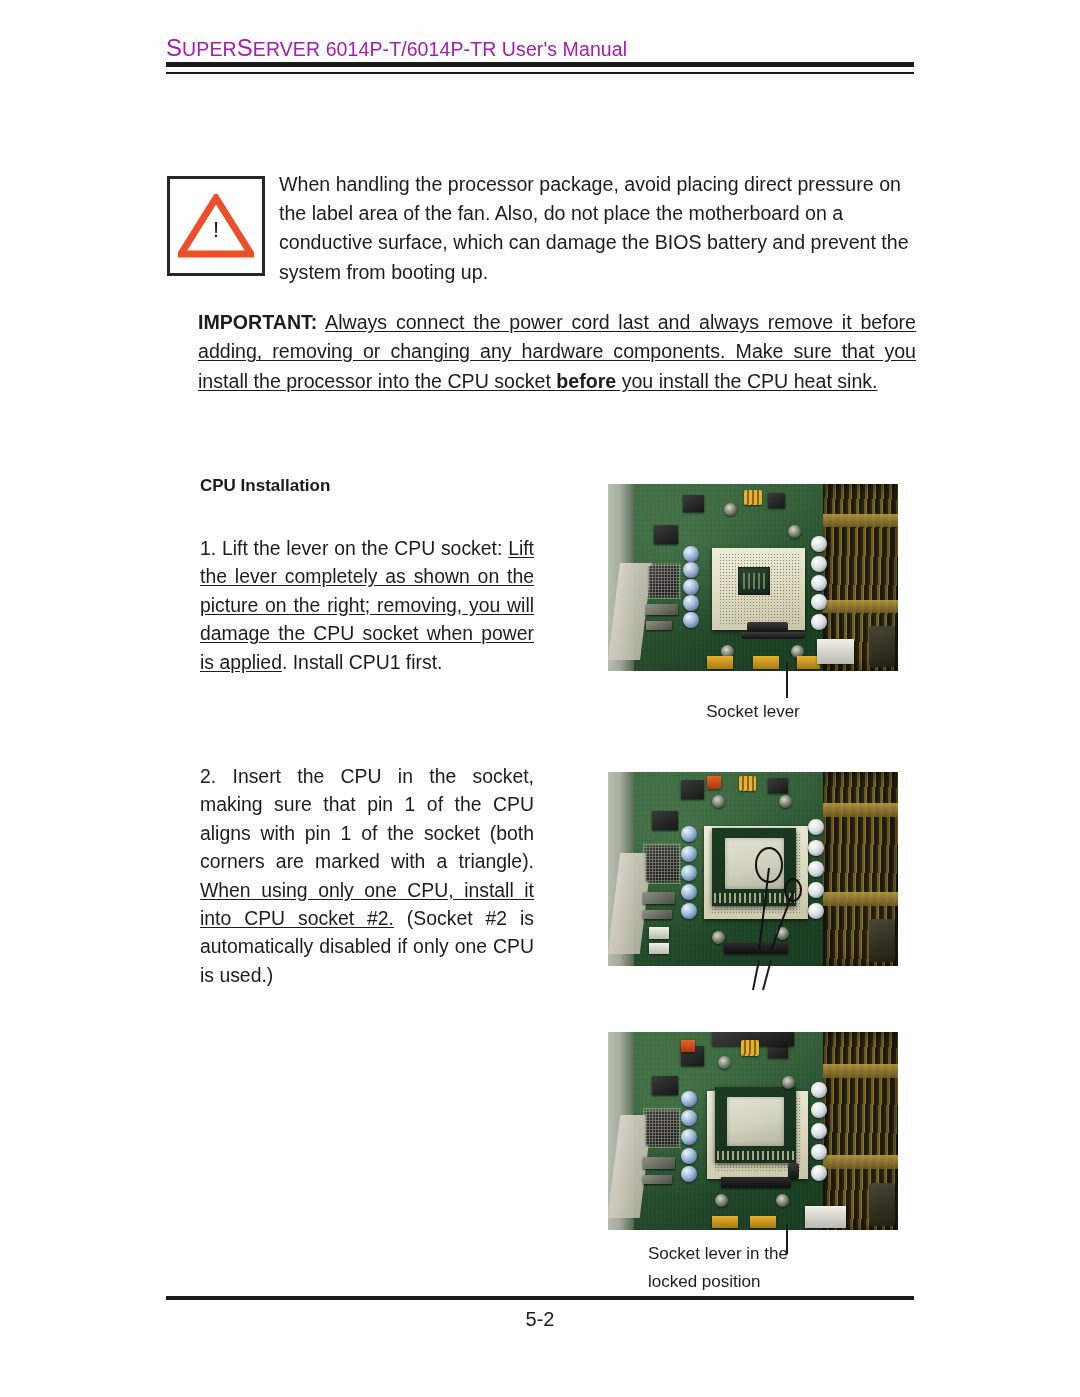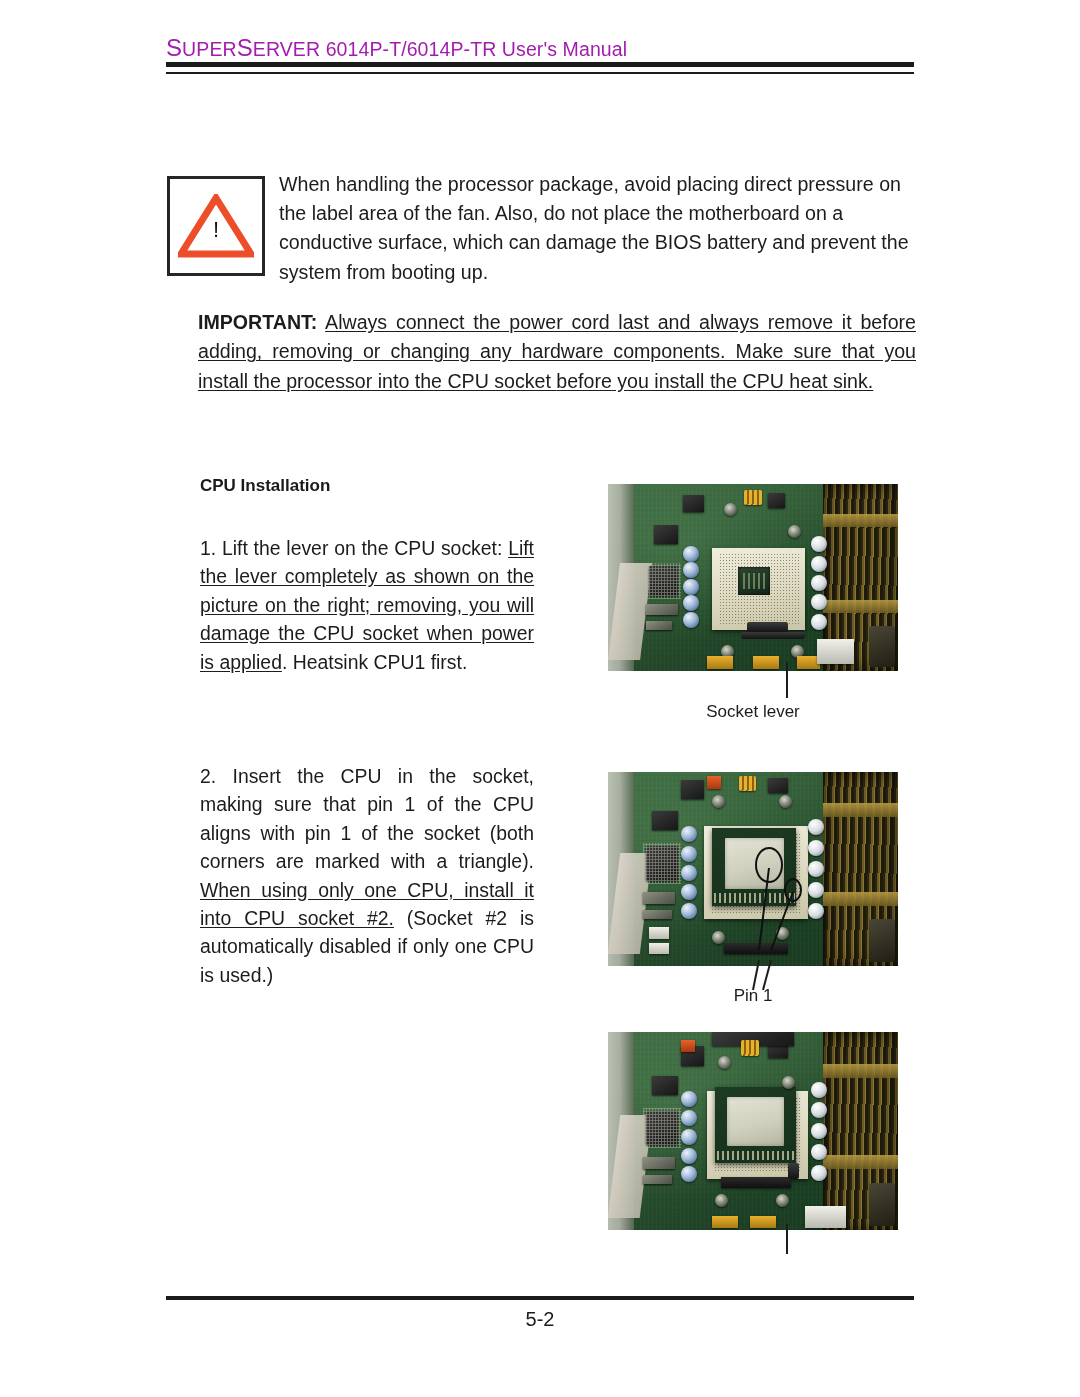--- a/index.html
+++ b/index.html
@@ -112,21 +112,21 @@
     left: 198px;
     top: 308px;
     width: 718px;
     font-size: 19.6px;
     line-height: 29.4px;
     text-align: justify;
     color: #1c1c1c;
   }
   .important .lbl { font-weight: bold; }
   .u { text-decoration: underline; text-underline-offset: 2px; }
-  .ub { font-weight: normal; text-decoration: underline; text-underline-offset: 2px; }
+  .ub { font-weight: bold; text-decoration: underline; text-underline-offset: 2px; }
 
   
   .sub-head {
     position: absolute;
     left: 200px;
     top: 476px;
     font-size: 17px;
     font-weight: bold;
     white-space: nowrap;
   }
@@ -377,21 +377,21 @@
   </div>
   <div class="warn-text">When handling the processor package, avoid placing direct pressure on the label area of the fan.  Also, do not place the motherboard on a conductive surface, which can damage the BIOS battery and prevent the system from booting up.</div>
 
   <div class="important">
     <span class="lbl">IMPORTANT:</span><span> </span><span class="u">Always connect the power cord last and always remove it before adding, removing or changing any hardware components.  Make sure that you install the processor into the CPU socket </span><span class="ub">before</span><span class="u"> you install the CPU heat sink.</span>
   </div>
 
   <div class="sub-head">CPU Installation</div>
 
   <div class="step s1">
-    <span>1. Lift the lever on the CPU socket: </span><span class="u">Lift the lever completely as shown on the picture on the right; removing,  you will damage the CPU socket when power is applied</span><span>.  Heatsink CPU1 first.</span>
+    <span>1. Lift the lever on the CPU socket: </span><span class="u">Lift the lever completely as shown on the picture on the right; removing,  you will damage the CPU socket when power is applied</span><span>.  Install CPU1 first.</span>
   </div>
 
   <div class="step s2">
     <span>2. Insert the CPU in the socket, making sure that pin 1 of the CPU aligns with pin 1 of the socket (both corners are marked with a triangle). </span><span class="u">When using only one CPU, install it into CPU socket #2.</span><span>  (Socket #2 is automatically disabled if only one CPU is used.)</span>
   </div>
 
 
   <div class="photo p1">
     <div class="board"></div>
     <div class="edge-left"></div>
@@ -496,21 +496,20 @@
       <ellipse cx="161" cy="93" rx="13" ry="17" fill="none" stroke="#111" stroke-width="2"></ellipse>
       <ellipse cx="185" cy="118" rx="8" ry="11" fill="none" stroke="#111" stroke-width="2"></ellipse>
       <path d="M161,96 L151,178" fill="none" stroke="#111" stroke-width="2"></path>
       <path d="M185,120 L163,178" fill="none" stroke="#111" stroke-width="2"></path>
     </svg>
   </div>
   <svg style="position:absolute; left:608px; top:960px; width:290px; height:36px;" viewBox="0 0 290 36">
     <path d="M151,0 L145,30" fill="none" stroke="#1c1c1c" stroke-width="2"></path>
     <path d="M163,0 L155,30" fill="none" stroke="#1c1c1c" stroke-width="2"></path>
   </svg>
-  <div class="caption" style="left:608px; top:982px; width:290px;">Pin 1</div>
 
   <div class="photo p3">
     <div class="board"></div>
     <div class="edge-left"></div>
     <div class="edge-slot"></div>
     <div class="heatsink">
         <div class="hs-foot"></div>
       </div>
 
     <div class="socket" style="left:34%; top:30%; width:35%; height:44%;">
@@ -551,17 +550,21 @@
 
     <div class="conn or" style="left:25%; top:4%; width:5%; height:6%;"></div>
     <div class="conn coil" style="left:46%; top:4%; width:6%; height:8%;"></div>
     <div class="conn dk" style="left:39%; top:73%; width:24%; height:6%;"></div>
     <div class="conn" style="left:36%; top:93%; width:9%; height:6%;"></div>
     <div class="conn" style="left:49%; top:93%; width:9%; height:6%;"></div>
     <div class="conn wh" style="left:68%; top:88%; width:14%; height:11%;"></div>
     <div class="lever" style="left:62%; top:66%; width:4%; height:8%;"></div>
   </div>
   <div class="leader" style="left:786px; top:1224px; height:30px;"></div>
+  <div class="caption" style="left:648px; top:1240px; width:290px; text-align:left;">
+    <div>Socket lever in the</div>
+    <div>locked position</div>
+  </div>
 
   <div class="footer-rule"></div>
   <div class="folio">5-2</div>
 
 </div>
 
 </body></html>

